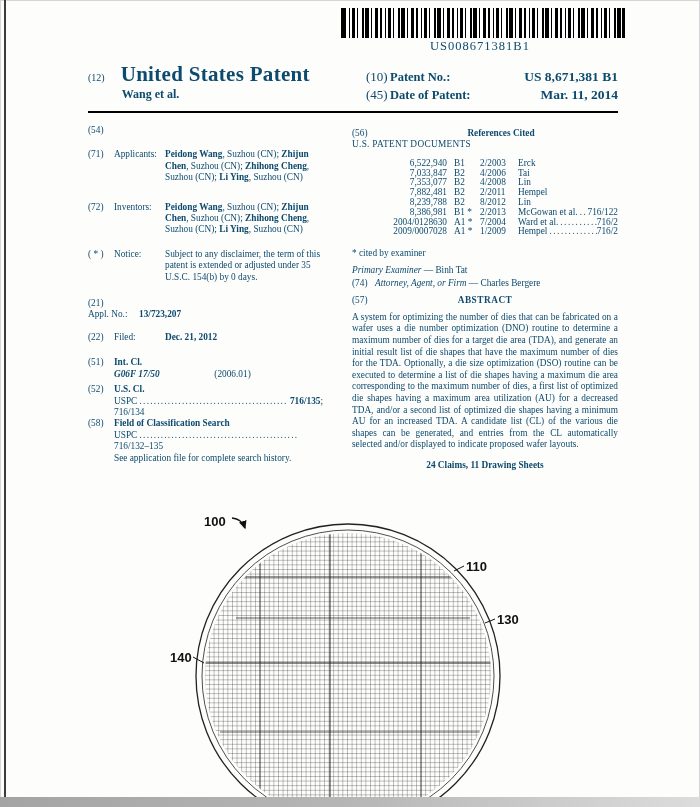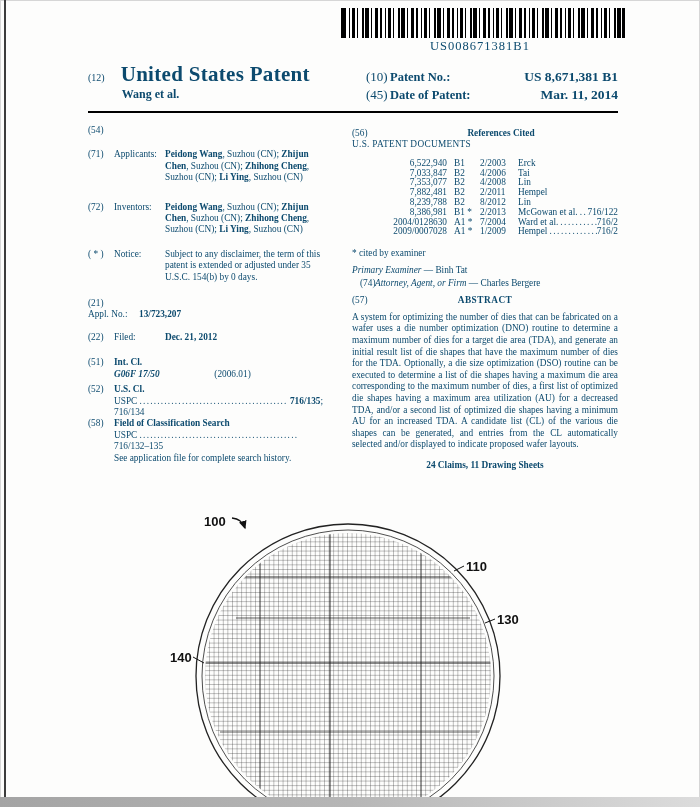--- a/index.html
+++ b/index.html
@@ -57,21 +57,21 @@
   .ref-row{display:flex;height:9.8px;line-height:9.8px;}
   .r-no{width:95px;text-align:right;}
   .r-kind{width:26px;padding-left:7px;flex-shrink:0;}
   .r-date{width:38px;flex-shrink:0;}
   .r-name{flex:1;display:flex;min-width:0;}
   .r-dots{flex:1;overflow:hidden;white-space:nowrap;letter-spacing:1.5px;padding:0 2px;min-width:0;}
   .r-cls{text-align:right;}
   .footnote{margin-top:11px;}
   .examiner{margin-top:5px;}
   .attorney{position:relative;padding-left:23px;margin-top:2px;}
-  .attorney .num{position:absolute;left:8px;top:0;}
+  .attorney .num{position:absolute;left:0;top:0;}
   .abs-head{position:relative;margin-top:6px;}
   .abs-head .heading{text-align:center;font-weight:bold;letter-spacing:0.5px;}
   .abs-text{margin-top:5px;text-align:justify;line-height:11.6px;}
   .claims{margin-top:9px;text-align:center;font-weight:bold;}
   
   .figure{position:absolute;left:140px;top:500px;z-index:10;}
   .figlbl{font-family:"Liberation Sans", sans-serif;font-size:13px;font-weight:bold;fill:#111;}
 </style>
 </head>
 <body>

